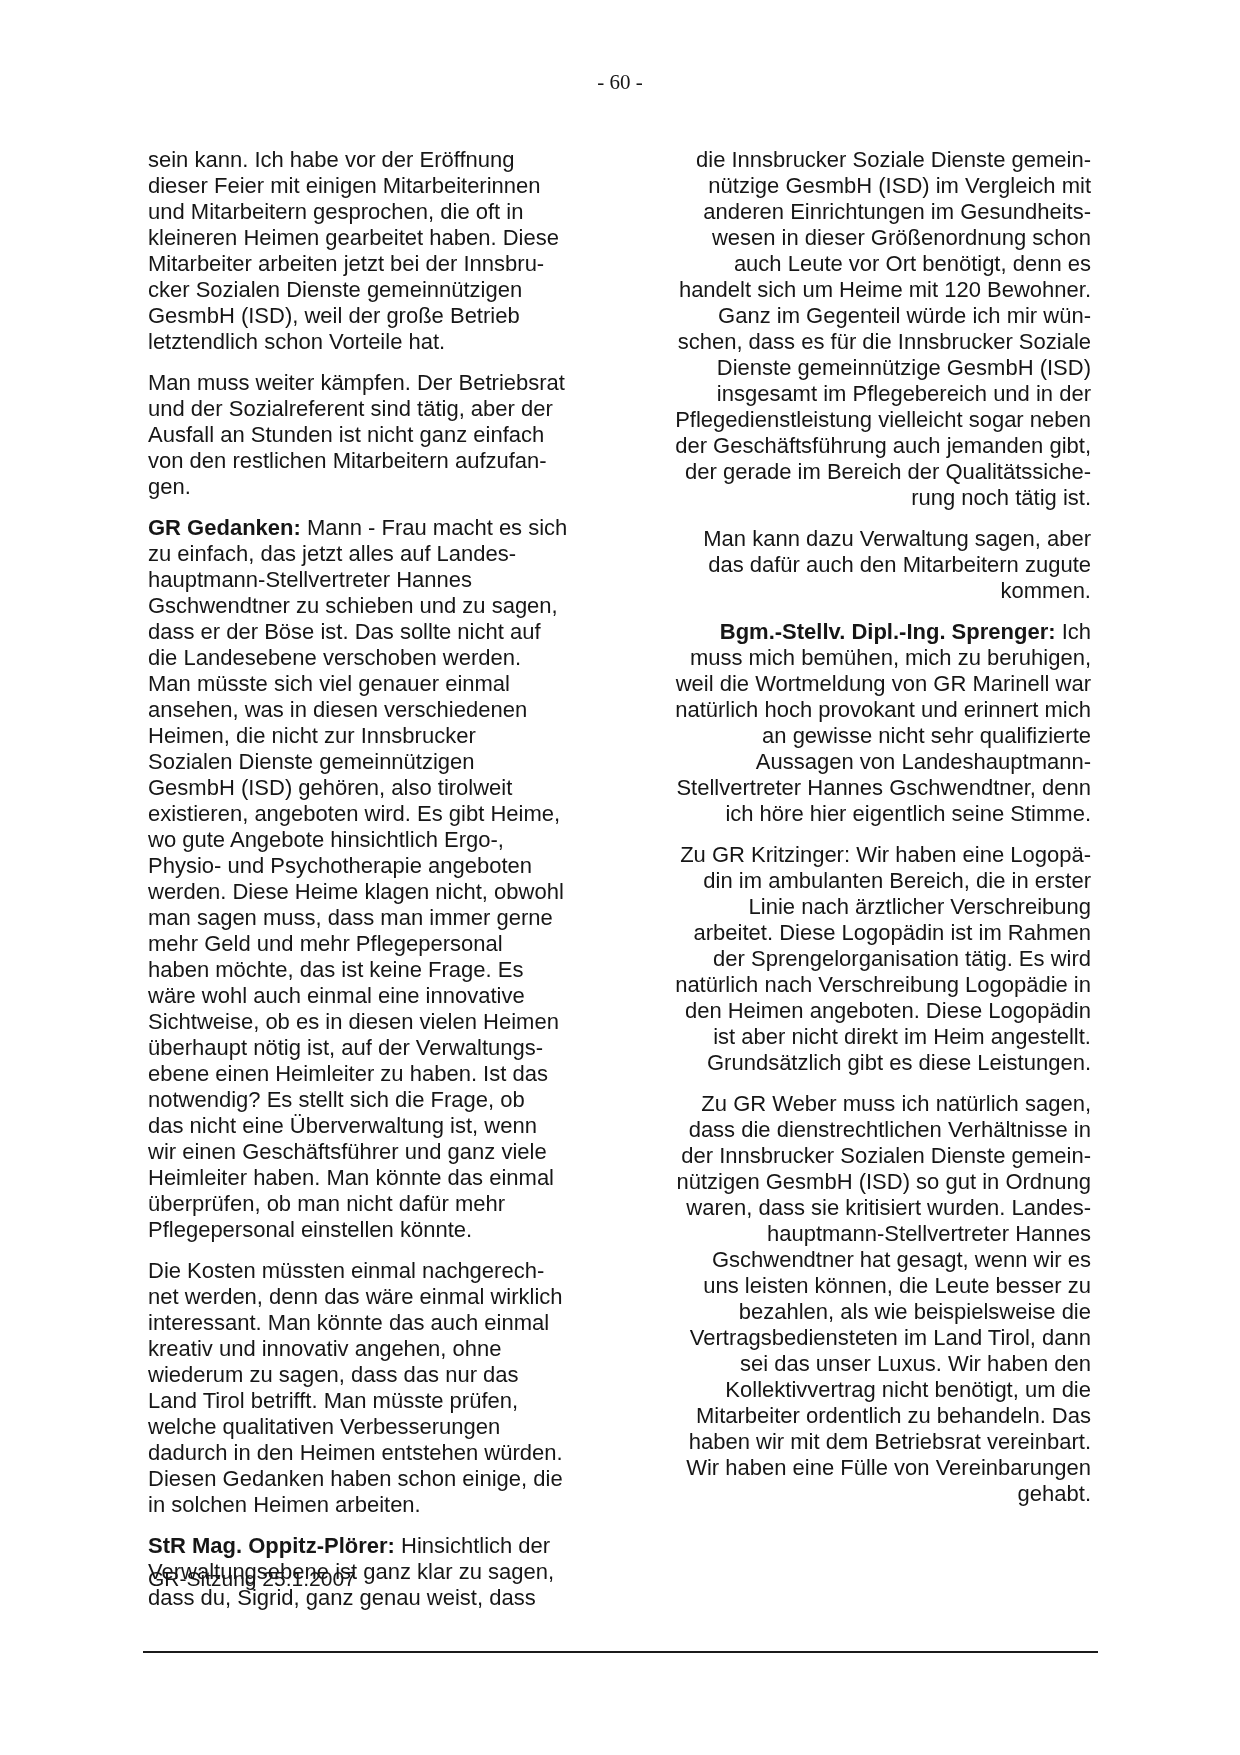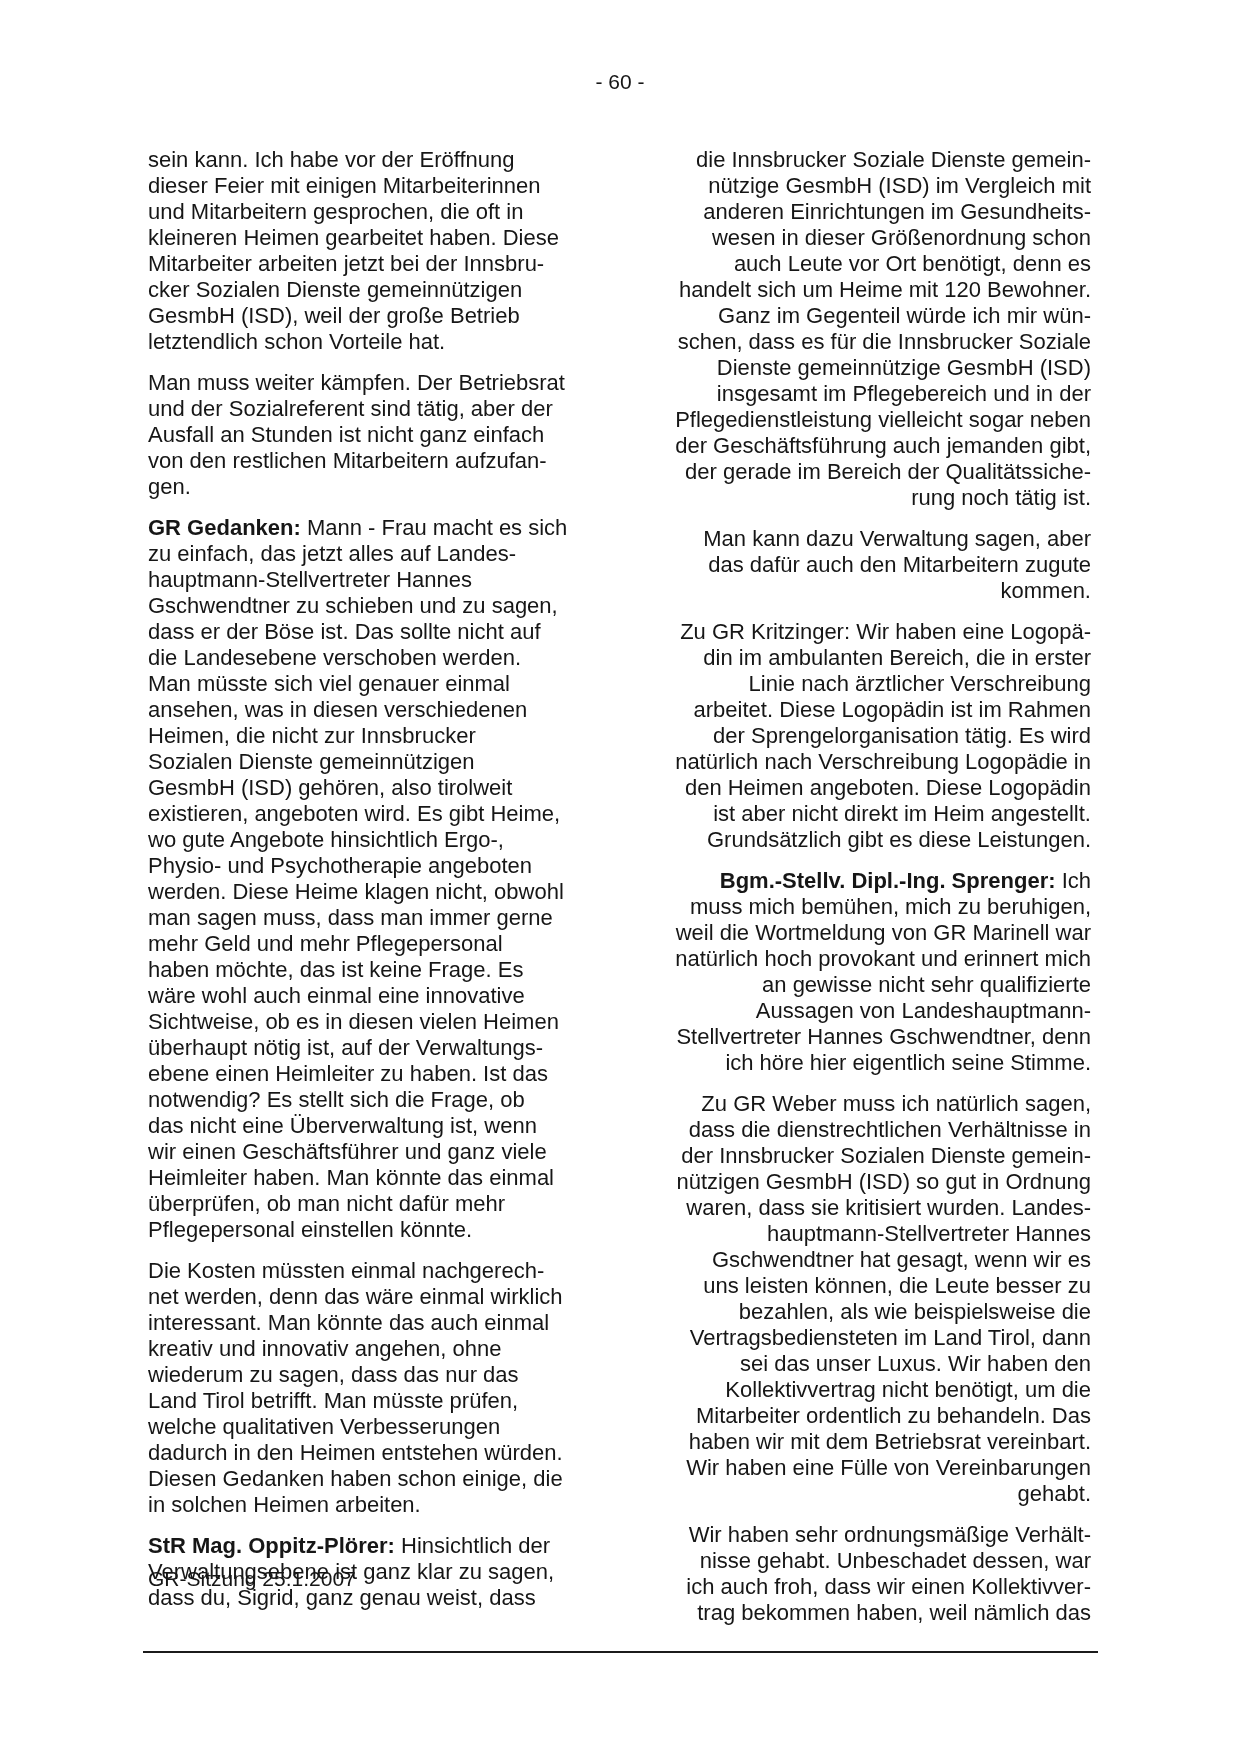--- a/index.html
+++ b/index.html
@@ -16,20 +16,21 @@
     overflow: hidden;
   }
   .page-number {
     position: absolute;
     top: 70px;
     left: 0;
     right: 0;
     text-align: center;
     font-size: 21px;
     line-height: 24px;
+    font-family: Liberation Serif, serif;
   }
   .columns {
     position: absolute;
     left: 148px;
     top: 147px;
     width: 955px;
     display: flex;
     gap: 74px;
   }
   .column {
@@ -135,55 +136,51 @@
 schen, dass es für die Innsbrucker Soziale
 Dienste gemeinnützige GesmbH (ISD)
 insgesamt im Pflegebereich und in der
 Pflegedienstleistung vielleicht sogar neben
 der Geschäftsführung auch jemanden gibt,
 der gerade im Bereich der Qualitätssiche-
 rung noch tätig ist.</span></p>
     <p class="para"><b class="lead"></b><span>Man kann dazu Verwaltung sagen, aber
 das dafür auch den Mitarbeitern zugute
 kommen.</span></p>
+    <p class="para"><b class="lead">Bgm.-Stellv. Dipl.-Ing. Sprenger:</b><span> Ich
+muss mich bemühen, mich zu beruhigen,
+weil die Wortmeldung von GR Marinell war
+natürlich hoch provokant und erinnert mich
+an gewisse nicht sehr qualifizierte
+Aussagen von Landeshauptmann-
+Stellvertreter Hannes Gschwendtner, denn
+ich höre hier eigentlich seine Stimme.</span></p>
     <p class="para"><b class="lead"></b><span>Zu GR Kritzinger: Wir haben eine Logopä-
 din im ambulanten Bereich, die in erster
 Linie nach ärztlicher Verschreibung
 arbeitet. Diese Logopädin ist im Rahmen
 der Sprengelorganisation tätig. Es wird
 natürlich nach Verschreibung Logopädie in
 den Heimen angeboten. Diese Logopädin
 ist aber nicht direkt im Heim angestellt.
 Grundsätzlich gibt es diese Leistungen.</span></p>
-    <p class="para"><b class="lead">Bgm.-Stellv. Dipl.-Ing. Sprenger:</b><span> Ich
-muss mich bemühen, mich zu beruhigen,
-weil die Wortmeldung von GR Marinell war
-natürlich hoch provokant und erinnert mich
-an gewisse nicht sehr qualifizierte
-Aussagen von Landeshauptmann-
-Stellvertreter Hannes Gschwendtner, denn
-ich höre hier eigentlich seine Stimme.</span></p>
     <p class="para"><b class="lead"></b><span>Zu GR Weber muss ich natürlich sagen,
 dass die dienstrechtlichen Verhältnisse in
 der Innsbrucker Sozialen Dienste gemein-
 nützigen GesmbH (ISD) so gut in Ordnung
 waren, dass sie kritisiert wurden. Landes-
 hauptmann-Stellvertreter Hannes
 Gschwendtner hat gesagt, wenn wir es
 uns leisten können, die Leute besser zu
 bezahlen, als wie beispielsweise die
 Vertragsbediensteten im Land Tirol, dann
 sei das unser Luxus. Wir haben den
 Kollektivvertrag nicht benötigt, um die
 Mitarbeiter ordentlich zu behandeln. Das
 haben wir mit dem Betriebsrat vereinbart.
 Wir haben eine Fülle von Vereinbarungen
 gehabt.</span></p>
-    <p class="para"><b class="lead"></b><span>Wir haben sehr ordnungsmäßige Verhält-
-nisse gehabt. Unbeschadet dessen, war
-ich auch froh, dass wir einen Kollektivver-
-trag bekommen haben, weil nämlich das</span></p>
   </div>
 
 </div>
 
 <div class="footer-rule"></div>
 <div class="footer-label">GR-Sitzung 25.1.2007</div>
 
 </body></html>

